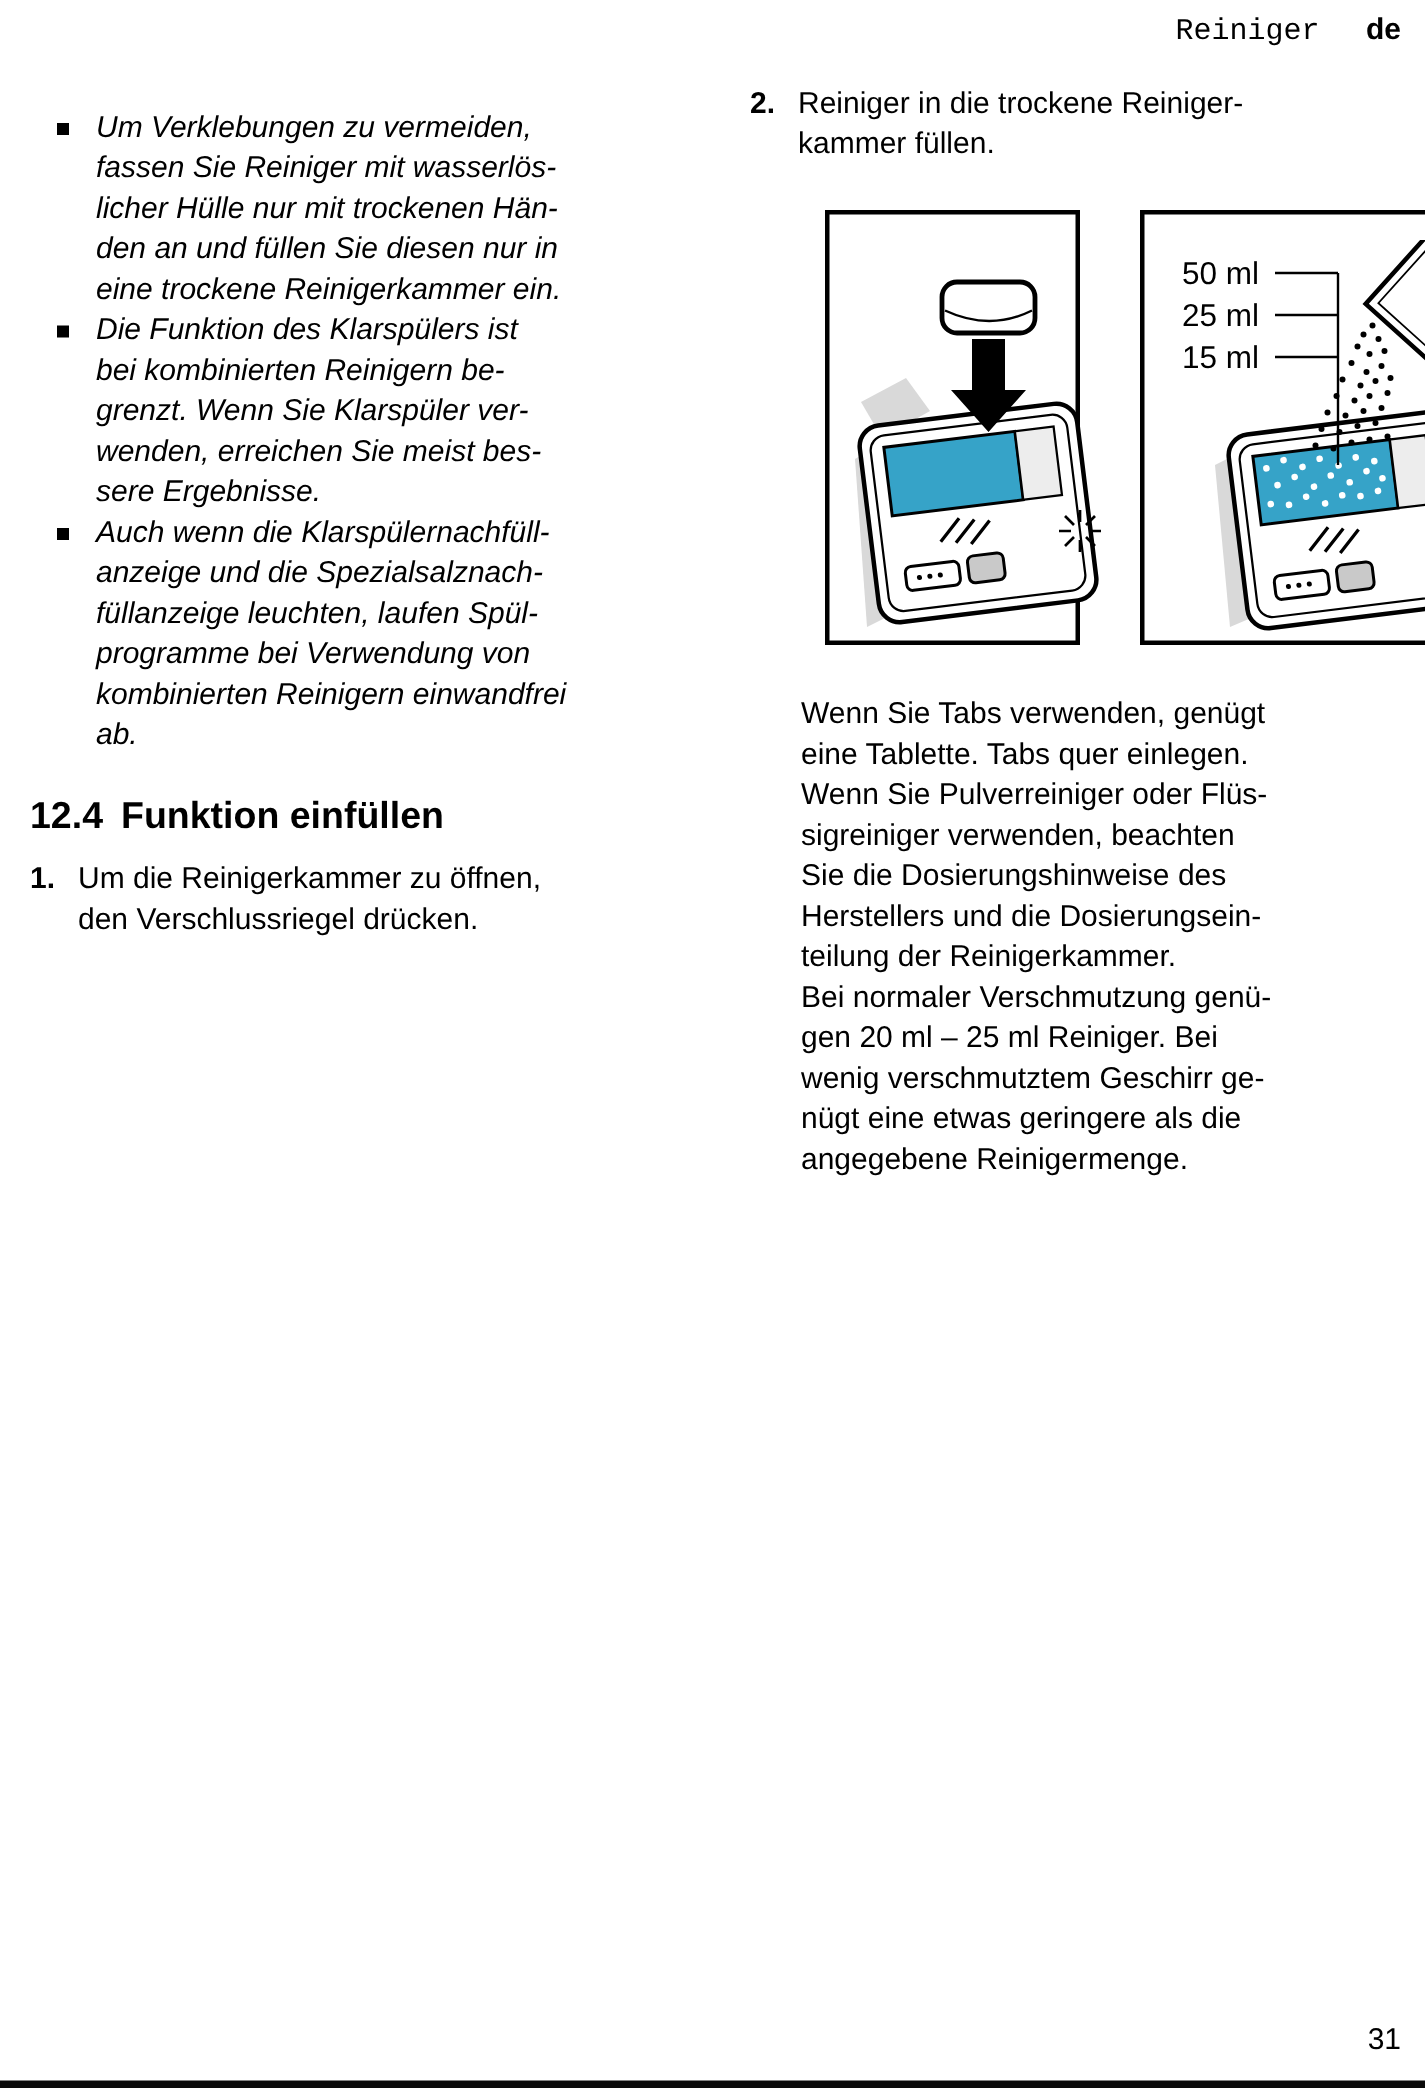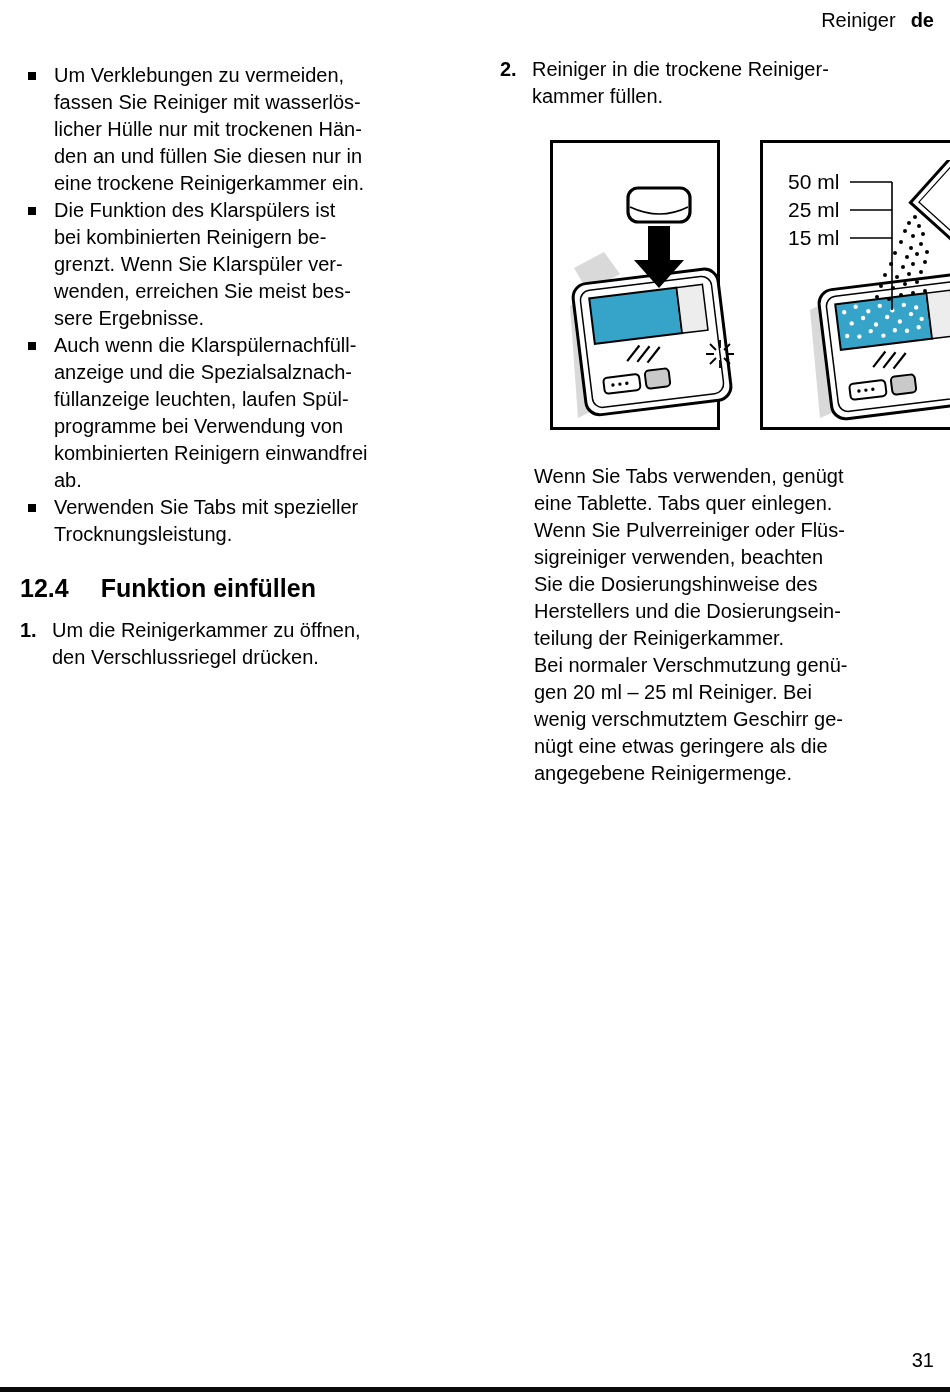--- a/index.html
+++ b/index.html
@@ -13,35 +13,35 @@
     font-size: 20px;
     line-height: 27px;
     overflow: hidden;
   }
   .prelines { white-space: pre-line; }
 
   .header {
     position: absolute; top: 7px; left: 0; right: 16px;
     text-align: right;
   }
-  .header .sec { margin-right: 15px; }
+  .header .sec { margin-right: 31px; font-family: Liberation Mono, monospace; }
   .header .lang { font-weight: bold; }
 
   .col-left  { position: absolute; left: 20px;  top: 56px; width: 462px; }
   .col-right { position: absolute; left: 500px; top: 56px; width: 440px; }
 
   .cont-par { margin: 0 0 0 28px; }
 
-  .bullets { margin: 6px; padding: 0; list-style: none; }
+  .bullets { margin: 16px; padding: 0; list-style: none; font-style: italic; }
   .bullets li { display: flex; margin: 0; }
   .bullets .gutter { flex: 0 0 28px; }
   .marker { display: block; width: 8px; height: 8px; background: #000; margin: 10px 0 0 2px; }
 
   .heading { font-size: 25px; line-height: 30px; font-weight: bold; margin: 25px 0 14px 0; }
-  .heading .h-num { margin-right: 32px; }
+  .heading .h-num { margin-right: 12px; }
 
   .steps { margin: 0; padding: 0; list-style: none; }
   .steps li { display: flex; }
   .steps .gutter { flex: 0 0 32px; }
   .steps .num { font-weight: bold; }
 
   .figrow { display: flex; gap: 8px; margin: 14px 0 0 34px; }
   .figbox { border: 3px solid #000; background: #fff; margin: 16px; padding: 17px; }
   .fig1 { width: 170px; height: 290px; }
   .fig2 { width: 218px; height: 290px; }
@@ -86,27 +86,20 @@
     <li>
       <span class="gutter">
           <span class="marker"></span>
         </span>
       <span class="prelines">Auch wenn die Klarspülernachfüll-
 anzeige und die Spezialsalznach-
 füllanzeige leuchten, laufen Spül-
 programme bei Verwendung von
 kombinierten Reinigern einwandfrei
 ab.</span>
-    </li>
-    <li>
-      <span class="gutter">
-          <span class="marker"></span>
-        </span>
-      <span class="prelines">Verwenden Sie Tabs mit spezieller
-Trocknungsleistung.</span>
     </li>
   </ul>
 
   <h2 class="heading">
     <span class="h-num">12.4</span><span>Funktion einfüllen</span>
   </h2>
 
   <ol class="steps">
     <li>
       <span class="gutter"><span class="num">1.</span></span>

